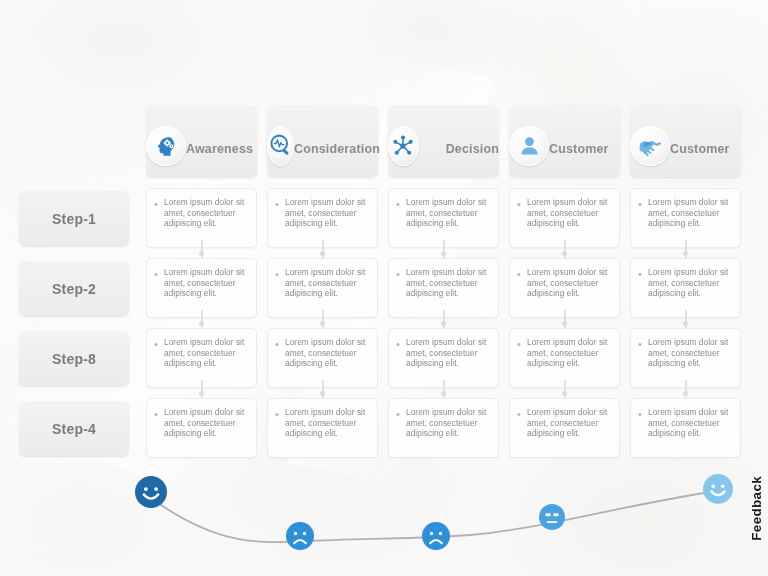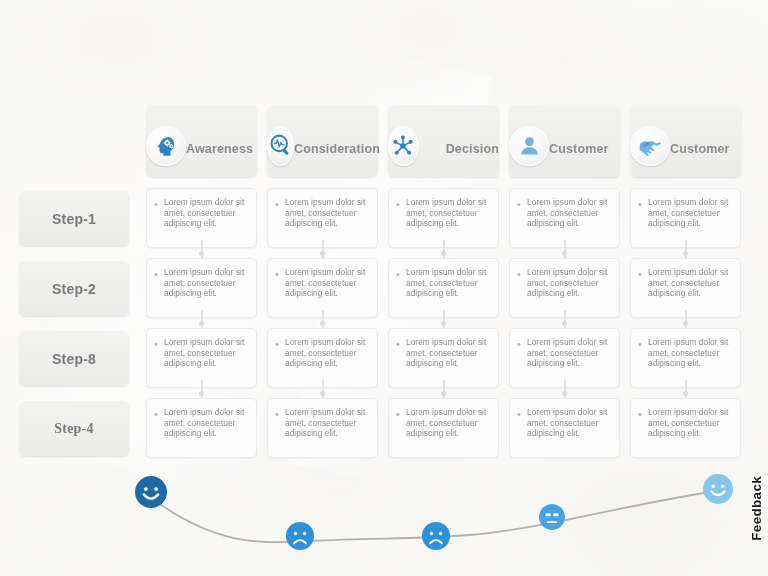--- a/index.html
+++ b/index.html
@@ -263,21 +263,21 @@
   <div id="step-column">
       <div class="card step-card" style="left: 19px; top: 191px; width: 110px; height: 55px;">
         <span class="step-label">Step-1</span>
       </div>
       <div class="card step-card" style="left: 19px; top: 261px; width: 110px; height: 55px;">
         <span class="step-label">Step-2</span>
       </div>
       <div class="card step-card" style="left: 19px; top: 331px; width: 110px; height: 55px;">
         <span class="step-label">Step-8</span>
       </div>
-      <div class="card step-card" style="left: 19px; top: 401px; width: 110px; height: 55px; font-family: Liberation Serif, serif;">
+      <div class="card step-card" style="left: 19px; top: 401px; width: 110px; height: 55px;">
         <span class="step-label">Step-4</span>
       </div>
     </div>
   <div id="matrix">
       <div class="card cell-card" style="left: 146px; top: 188px; width: 111px; height: 60px;">
         <span class="cell-bullet">•</span>
        <span class="cell-text">Lorem ipsum dolor sit amet, consectetuer adipiscing elit.</span>
       </div>
       <div class="connector" style="left: 200.5px; top: 240px; height: 20px;"></div>
       <div class="connector-dot" style="left: 199px; top: 250.5px;"></div>

